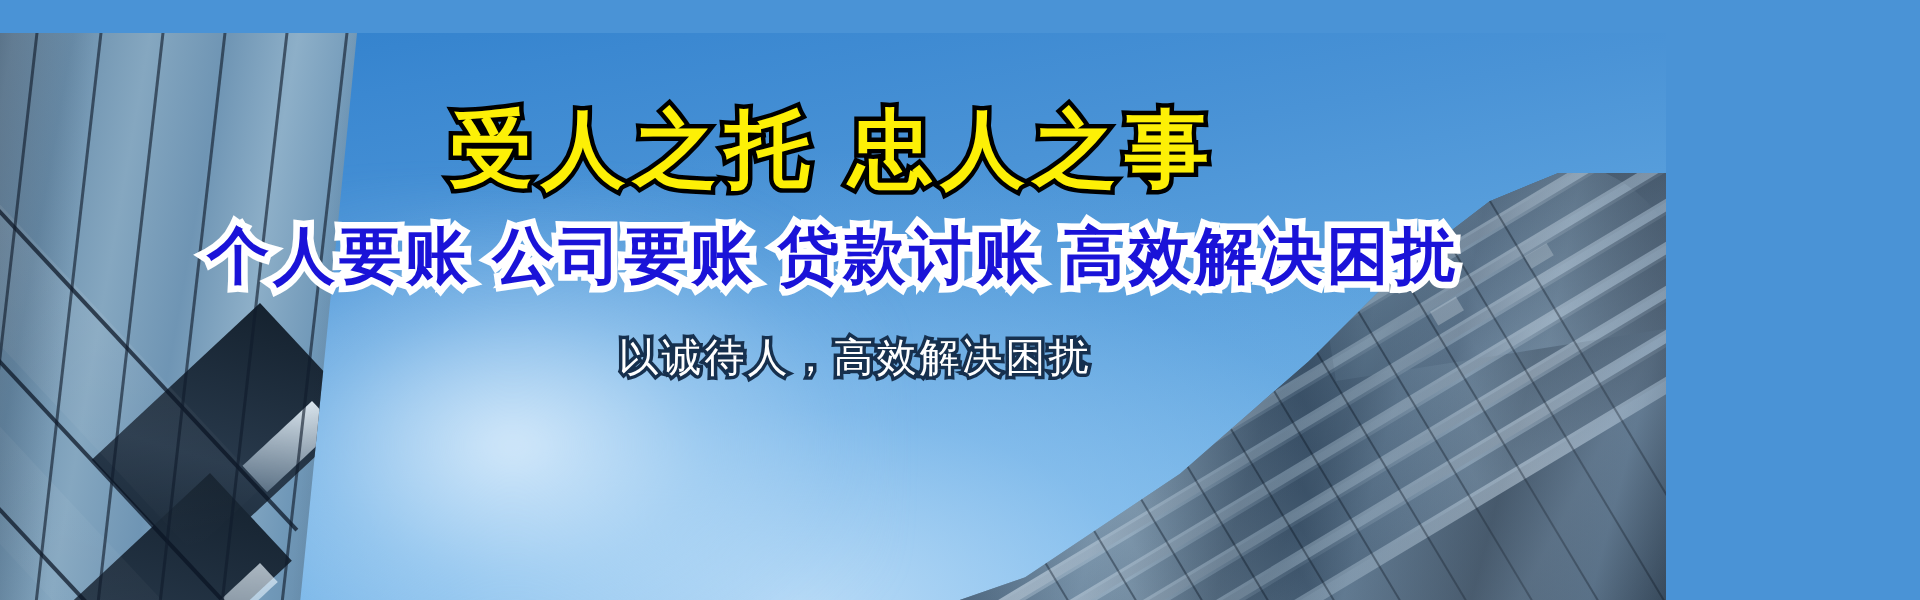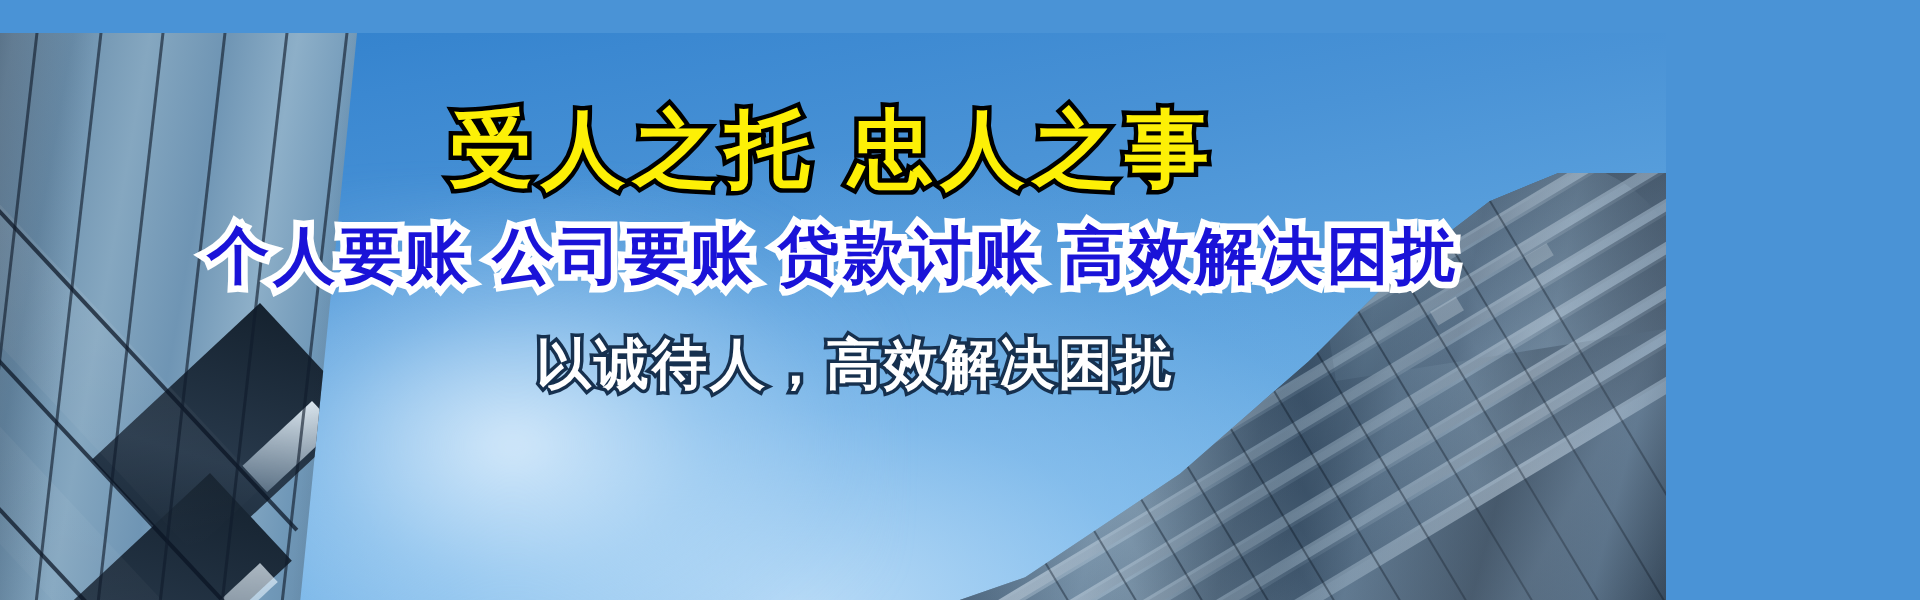--- a/index.html
+++ b/index.html
@@ -213,22 +213,22 @@
     letter-spacing:4px;
     color:#1a13d8;
     -webkit-text-stroke:13px #ffffff;
     paint-order:stroke fill;
     white-space:nowrap;
     line-height:1.0;
   }
 
   .tagline {
     margin-top:50px;
-    font-size:55px;
-    font-weight:bold;
+    font-size:40px;
+    font-weight:normal;
     letter-spacing:3px;
     color:#ffffff;
     -webkit-text-stroke:7px #16304e;
     paint-order:stroke fill;
     white-space:nowrap;
     line-height:1.0;
     padding-left:44px;
   }
 </style>
 </head>

